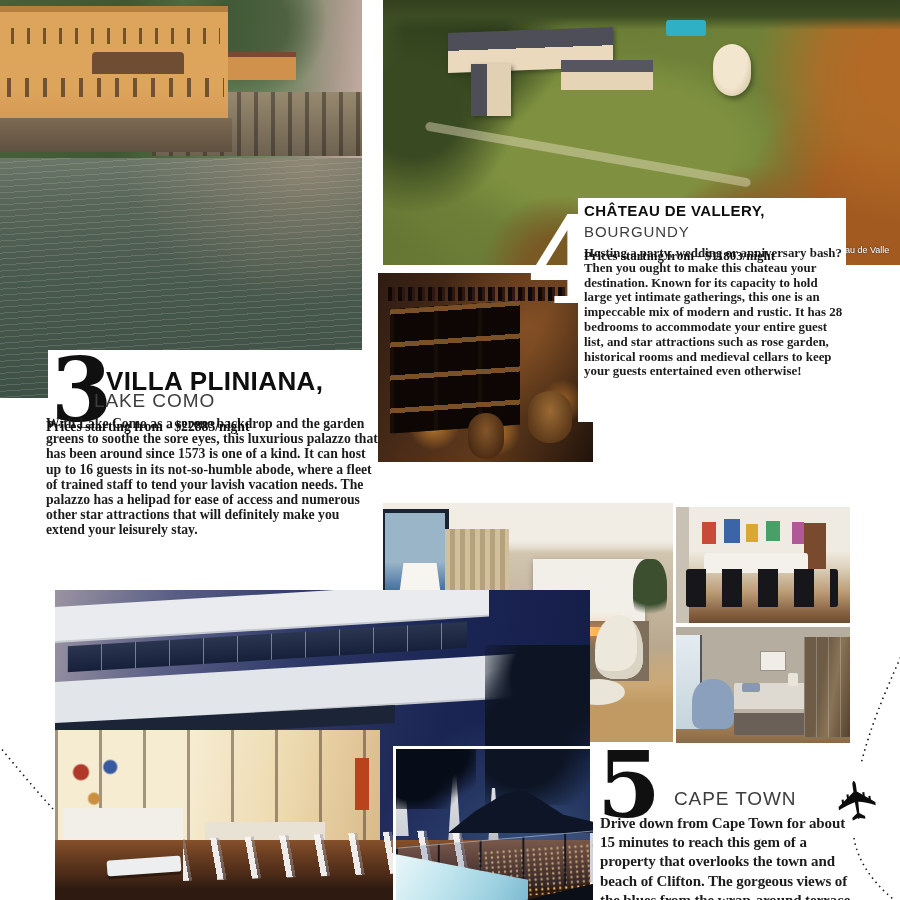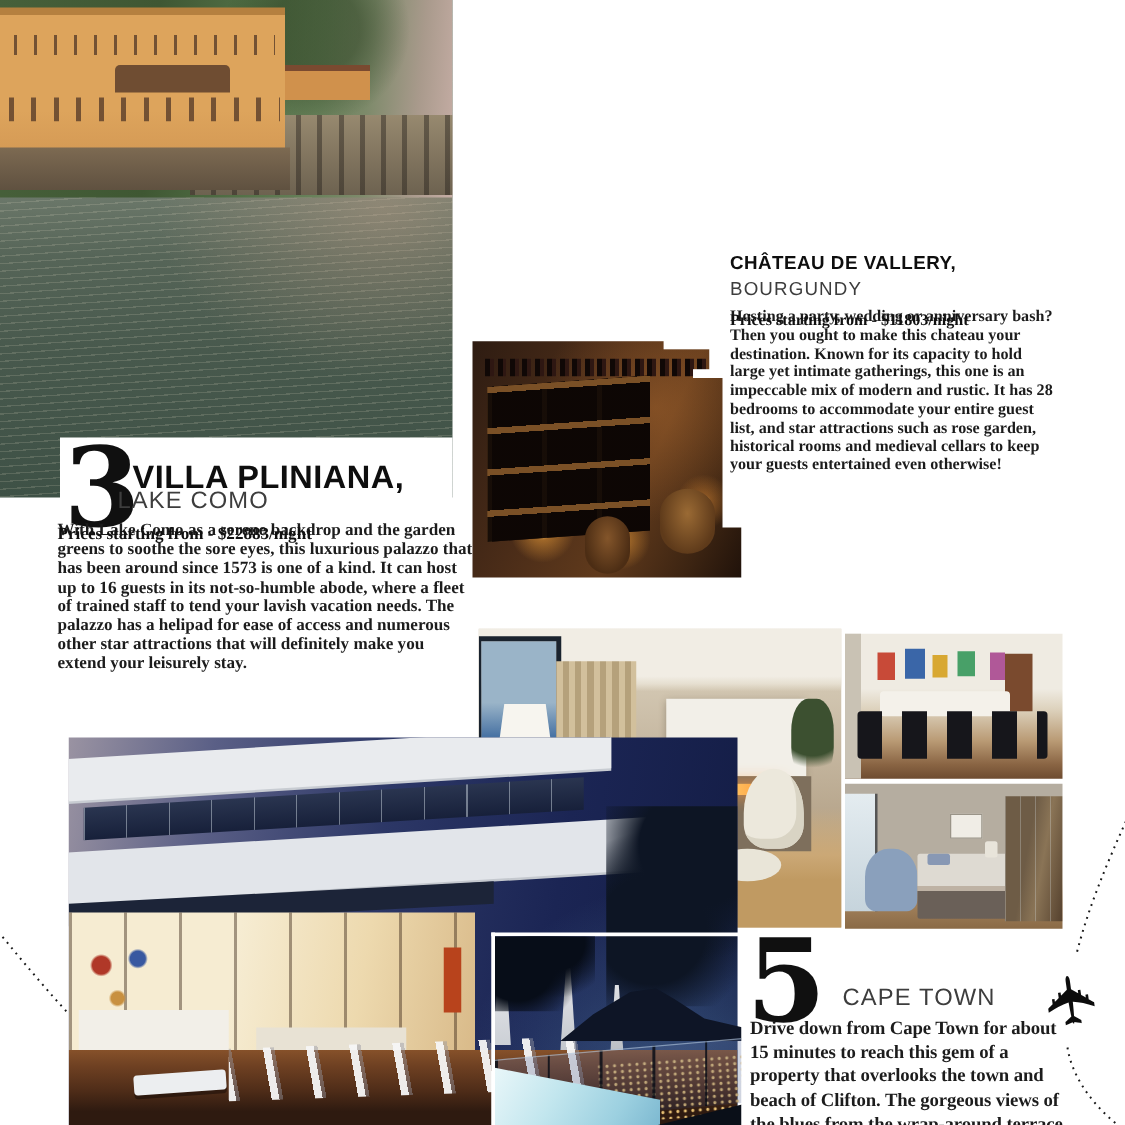--- a/index.html
+++ b/index.html
@@ -256,20 +256,29 @@
     <div class="lk-cliff"></div>
     <div class="lk-hillbldg"></div>
     <div class="lk-villa">
       <div class="lk-winrow1"></div>
       <div class="lk-loggia"></div>
       <div class="lk-winrow2"></div>
       <div class="lk-base"></div>
     </div>
   </div>
 
+  <div class="photo p-chateau">
+    <div class="ch-path"></div>
+    <div class="ch-wingA"></div>
+    <div class="ch-wingB"></div>
+    <div class="ch-wingC"></div>
+    <div class="ch-tower"></div>
+    <div class="ch-pool"></div>
+    <span class="ch-credit">au de Valle</span>
+  </div>
 
   <div class="photo p-cellar">
     <div class="wc-bottles"></div>
     <div class="wc-rack"></div>
     <div class="wc-barrel1"></div>
     <div class="wc-barrel2"></div>
   </div>
 
   <div class="photo p-living">
     <div class="lv-window"></div>

